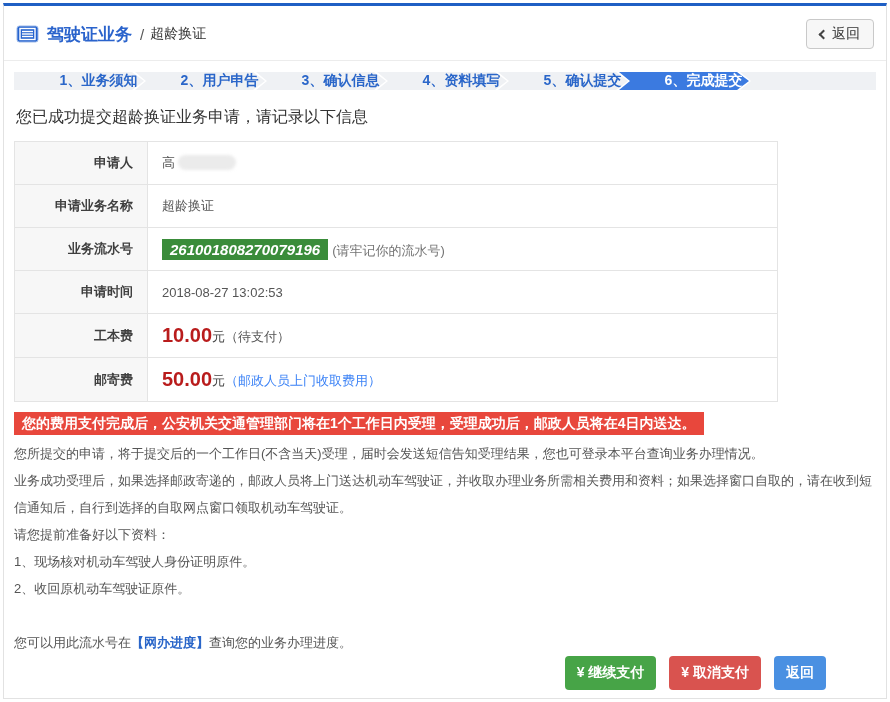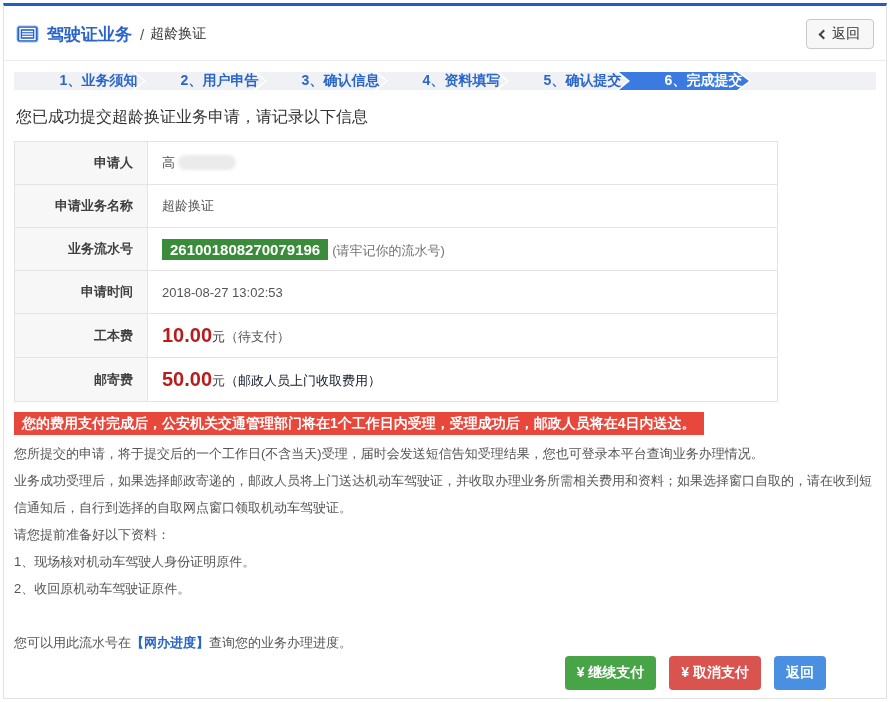--- a/index.html
+++ b/index.html
@@ -40,26 +40,26 @@
   .step.active { background:#3b7ae0; color:#fff; }
   .step-tail { flex:1; background:#eff1f4; clip-path: polygon(0 0, 100% 0, 100% 100%, 0 100%, 11px 50%); }
   
   .success-msg { margin:17px 12px 0; font-size:16px; color:#333; }
   
   table.info { border-collapse:collapse; margin:13px 10px 0; width:764px; }
   table.info td { border:1px solid #e4e4e4; font-size:13px; }
   td.lbl { background:#f7f7f7; width:133px; text-align:right; padding:12px 14px; color:#3f3f3f; font-weight:bold; }
   td.val { padding:10px 14px; color:#555; background:#fff; }
   .redacted { display:inline-block; width:58px; height:15px; background:#ebebeb; border-radius:9px; filter:blur(1.5px); vertical-align:-3px; margin-left:3px; }
-  .serial-badge { display:inline-block; background:#3a8c3a; color:#fff; font-weight:bold; font-size:15px; padding:2px 8px; }
+  .serial-badge { display:inline-block; background:#3a8c3a; color:#fff; font-weight:bold; font-size:15px; padding:2px 8px;font-style:italic; }
   .serial-note { color:#737373; margin-left:4px; }
   .fee-amount { color:#b91c1c; font-size:20px; font-weight:bold; vertical-align:-1px; }
   .fee-unit { color:#444; font-size:13px; }
   .fee-note { color:#555; font-size:13px; }
-  .fee-note.red { color:#0f172a; }
+  .fee-note.red { color:#3b82f6; }
   
   .banner-wrap { margin:10px 10px 0; }
   .banner { display:inline-block; background:#e8473c; color:#fff; font-weight:bold; font-size:14px; padding:3px 8px; line-height:17px; }
   
   .notice { margin:5px 10px 0; color:#555; font-size:13px; line-height:27px; }
   .notice p { margin:0; }
   .progress-line { margin-top:27px !important; }
   .progress-link { color:#2a66c9; font-weight:bold; cursor:pointer; text-decoration:none; }
   
   .footer { margin-top:auto; display:flex; justify-content:flex-end; gap:13px; padding:0 60px 14px 0; }

